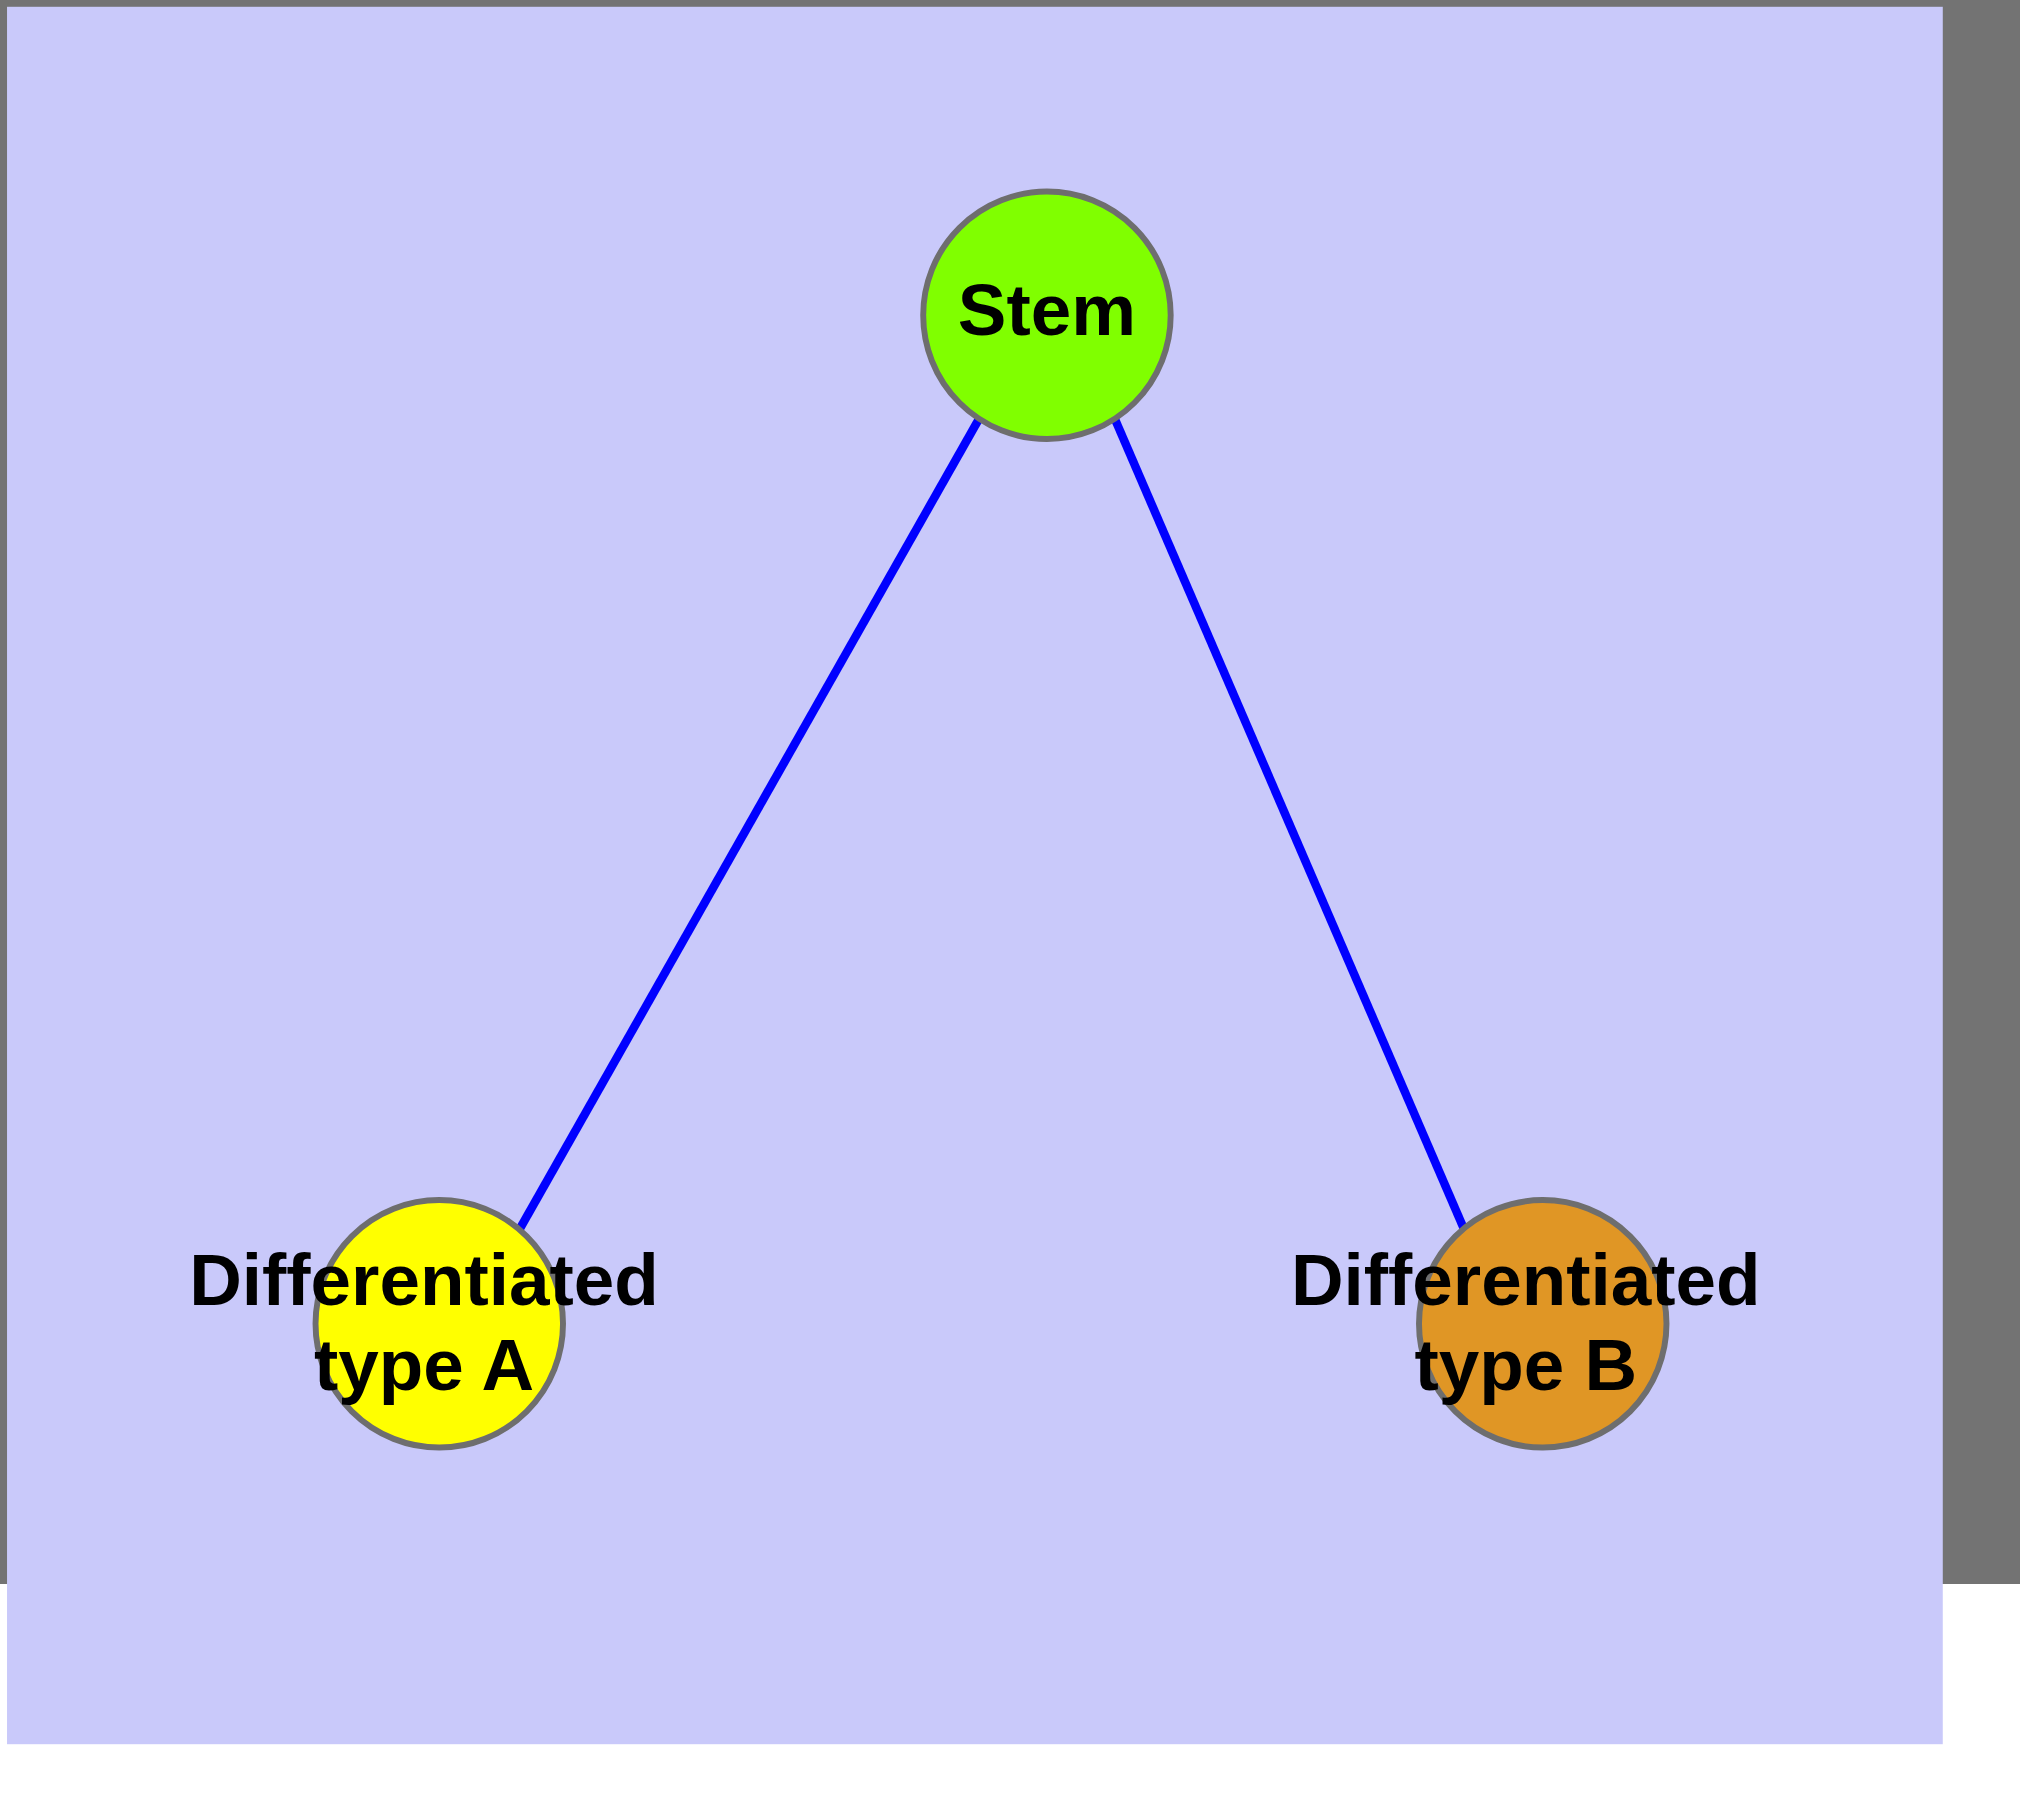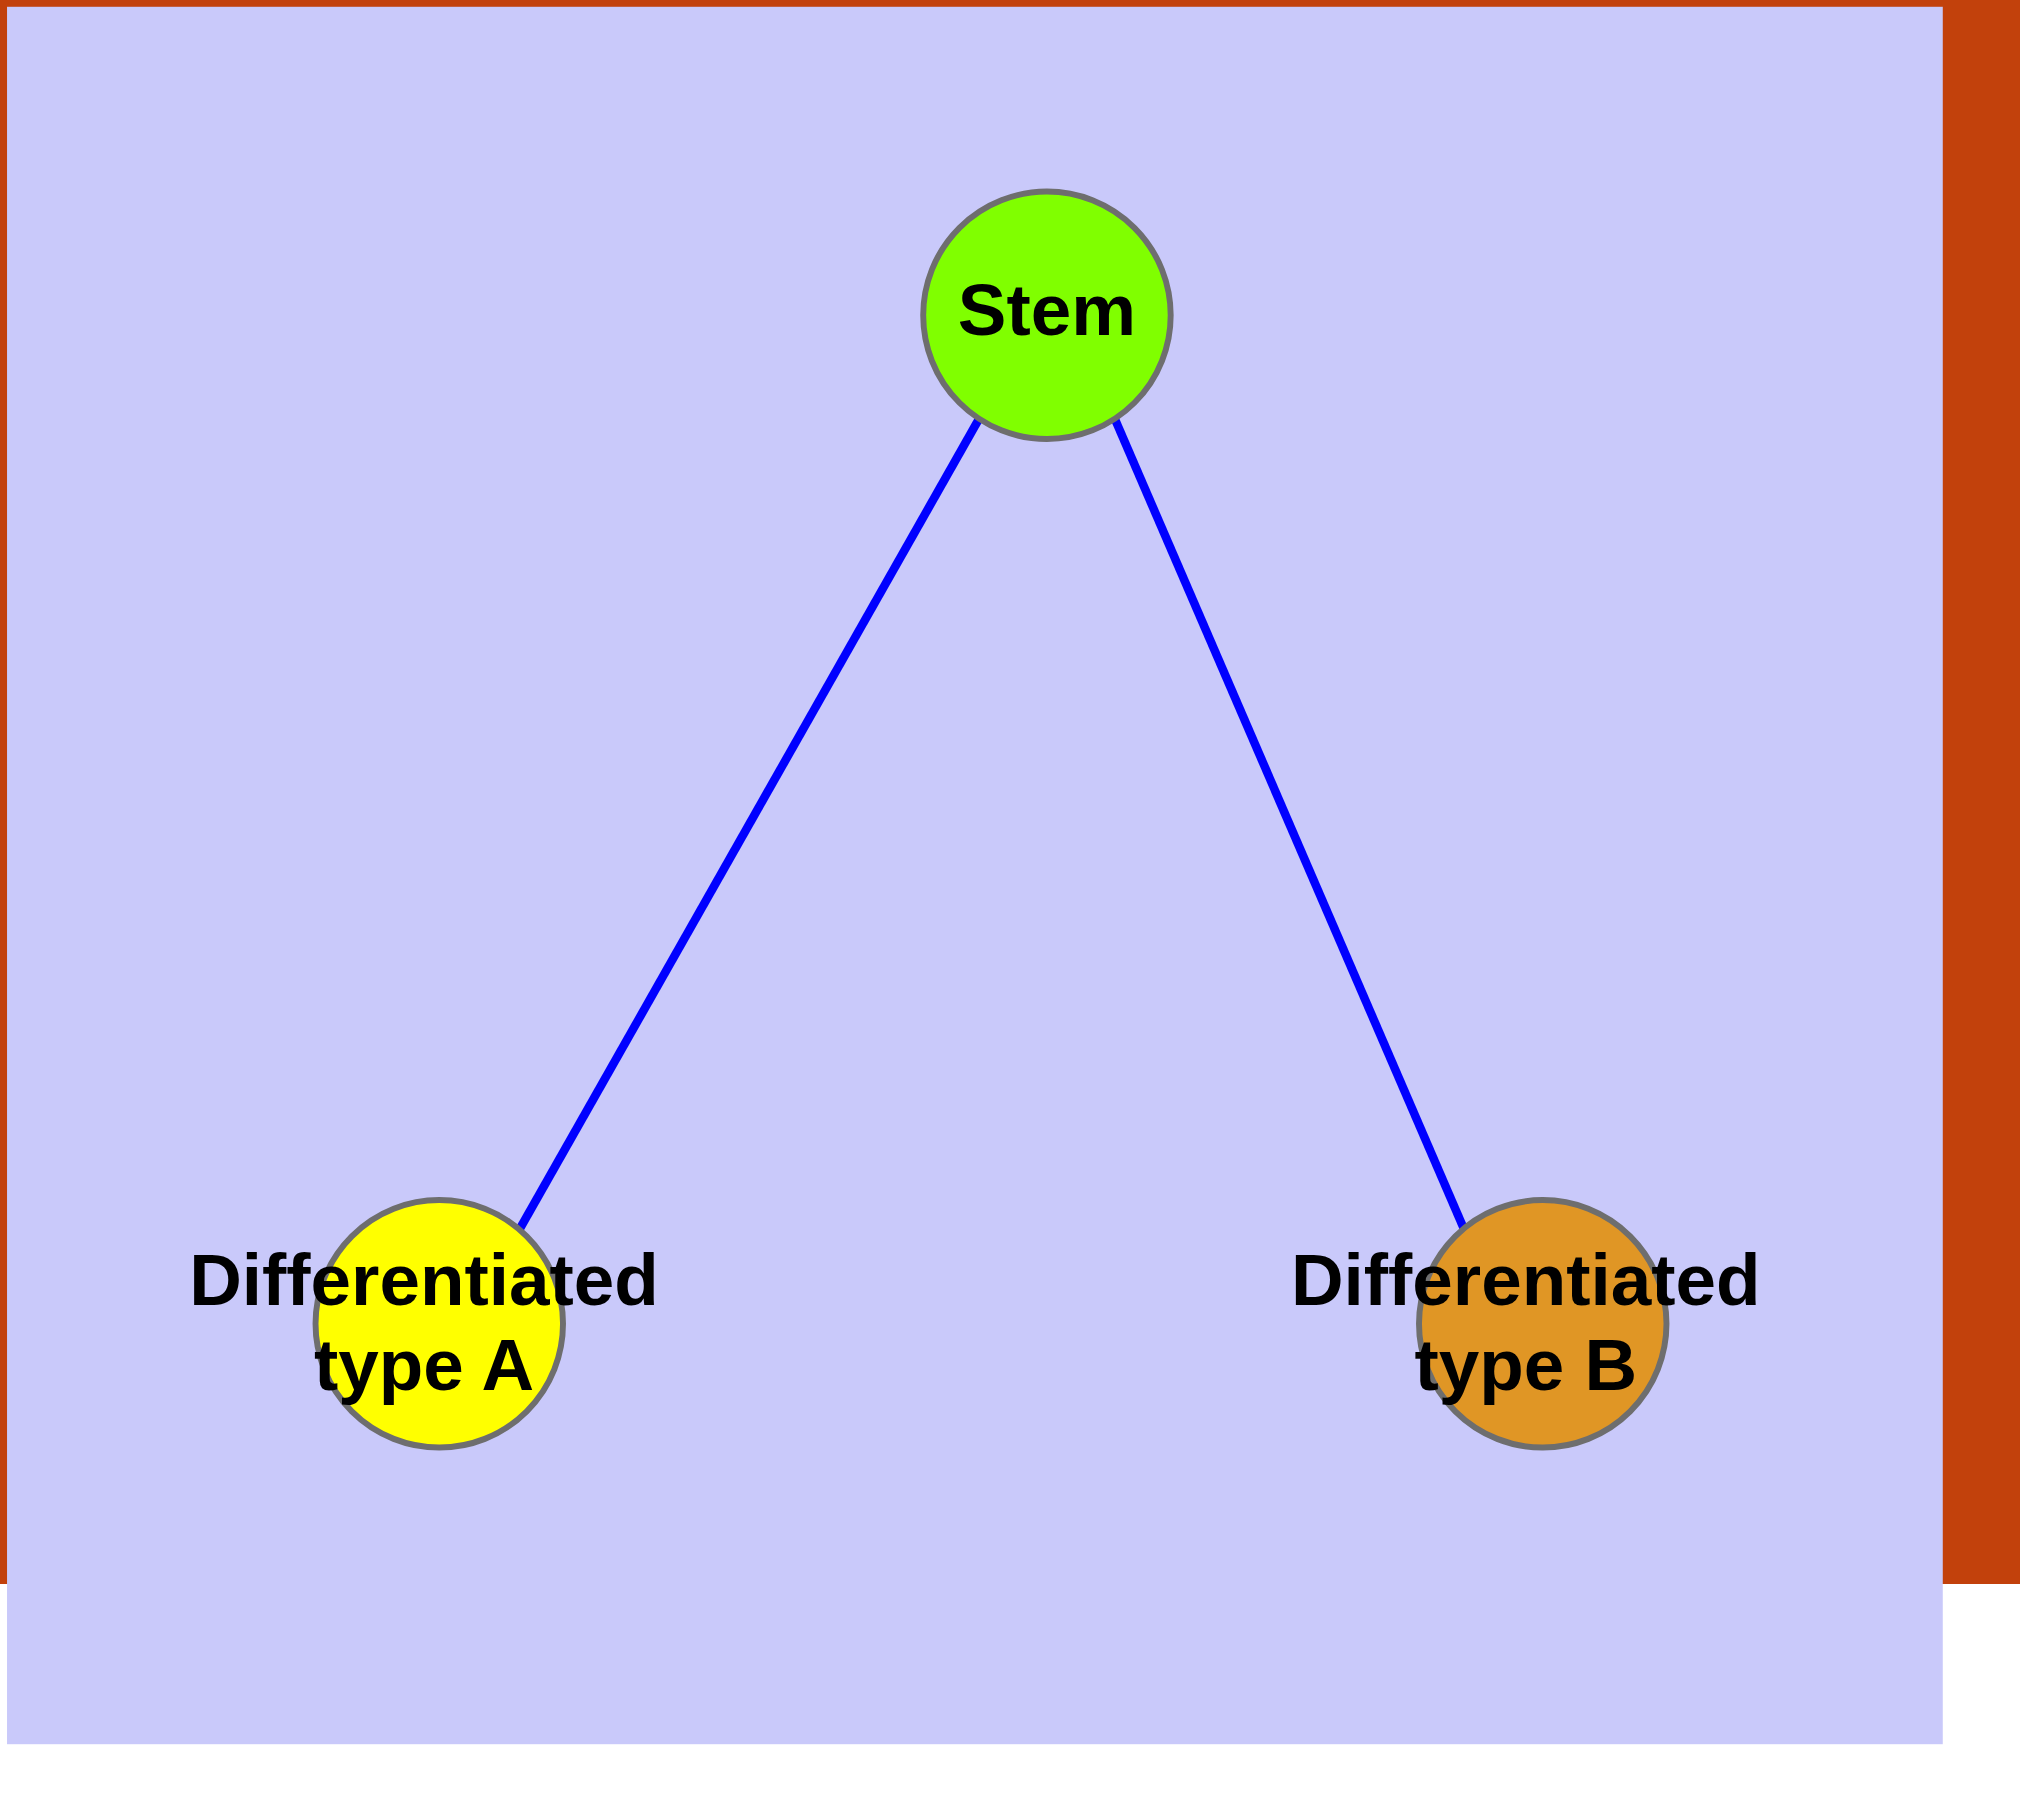--- a/index.html
+++ b/index.html
@@ -10,21 +10,21 @@
   body {
     width: 2021px;
     height: 1812px;
     overflow: hidden;
     font-family: "Liberation Sans", sans-serif;
   }
   #diagram-root {
     position: relative;
     width: 2021px;
     height: 1584px;
-    background: #c2410c;
+    background: #737373;
     text-align: center;
   }
   #graph-svg {
     position: absolute;
     top: 0;
     left: 0;
     width: 2021px;
     height: 1812px;
     display: block;
   }

